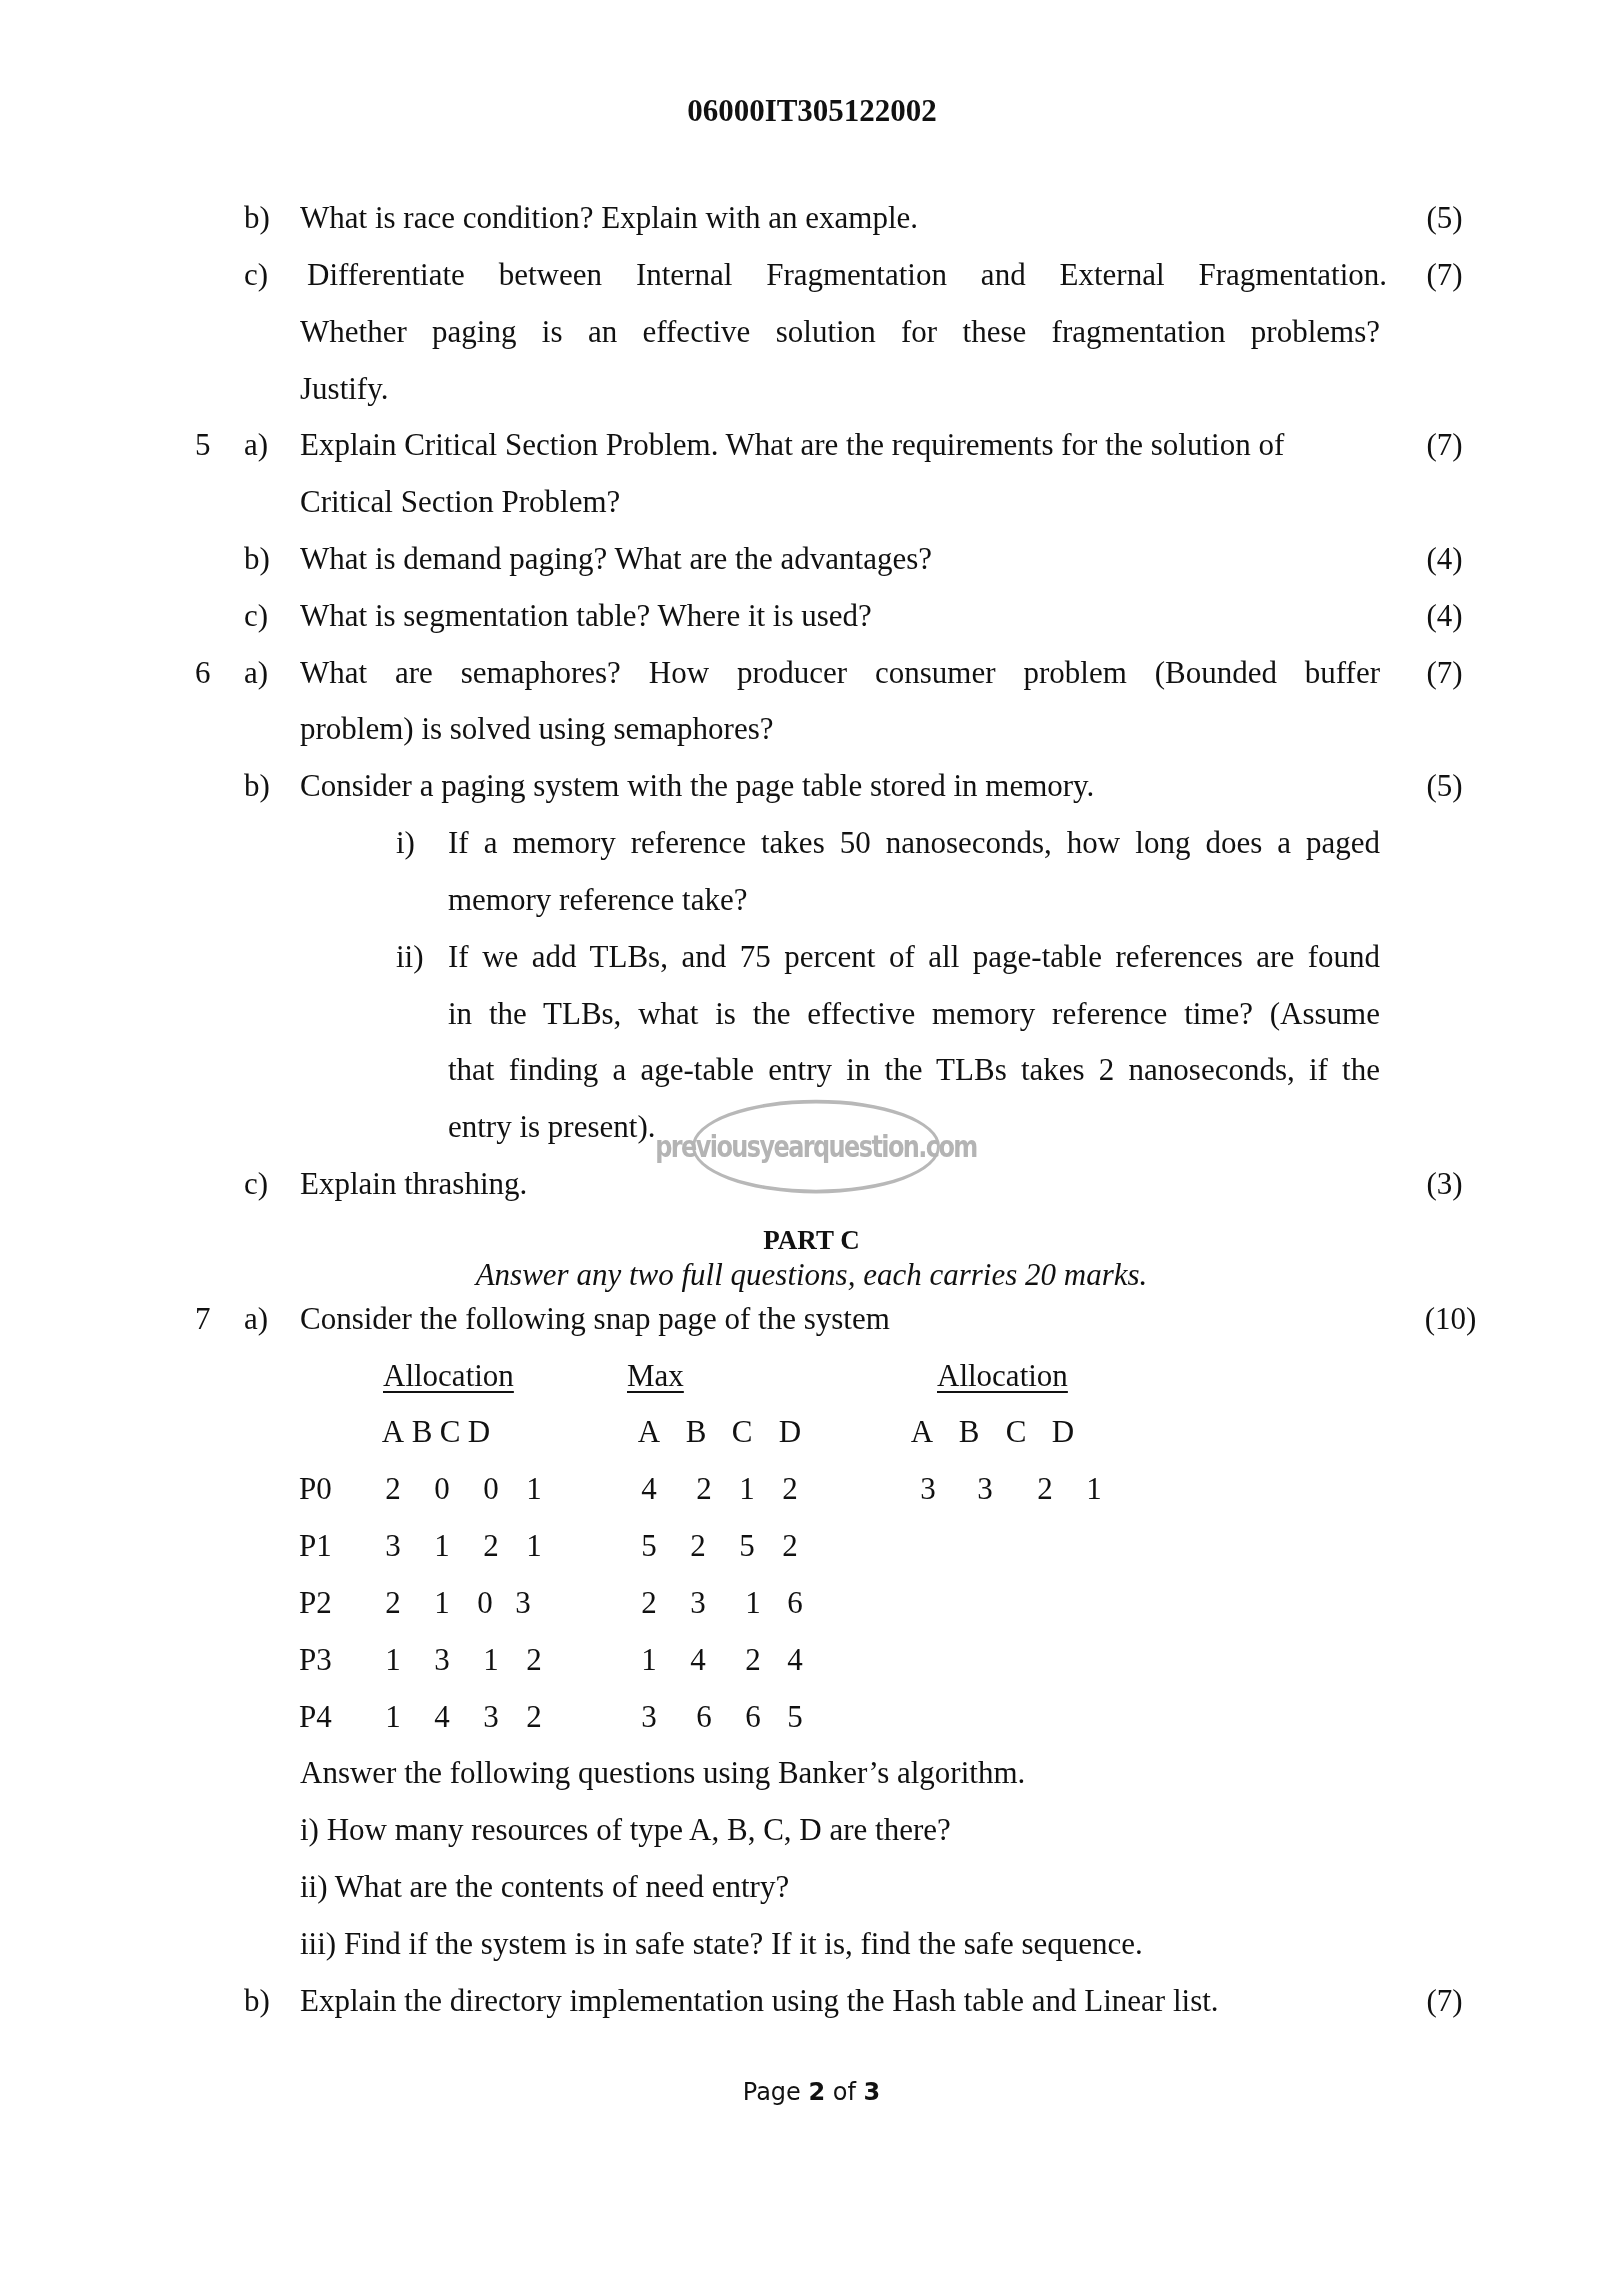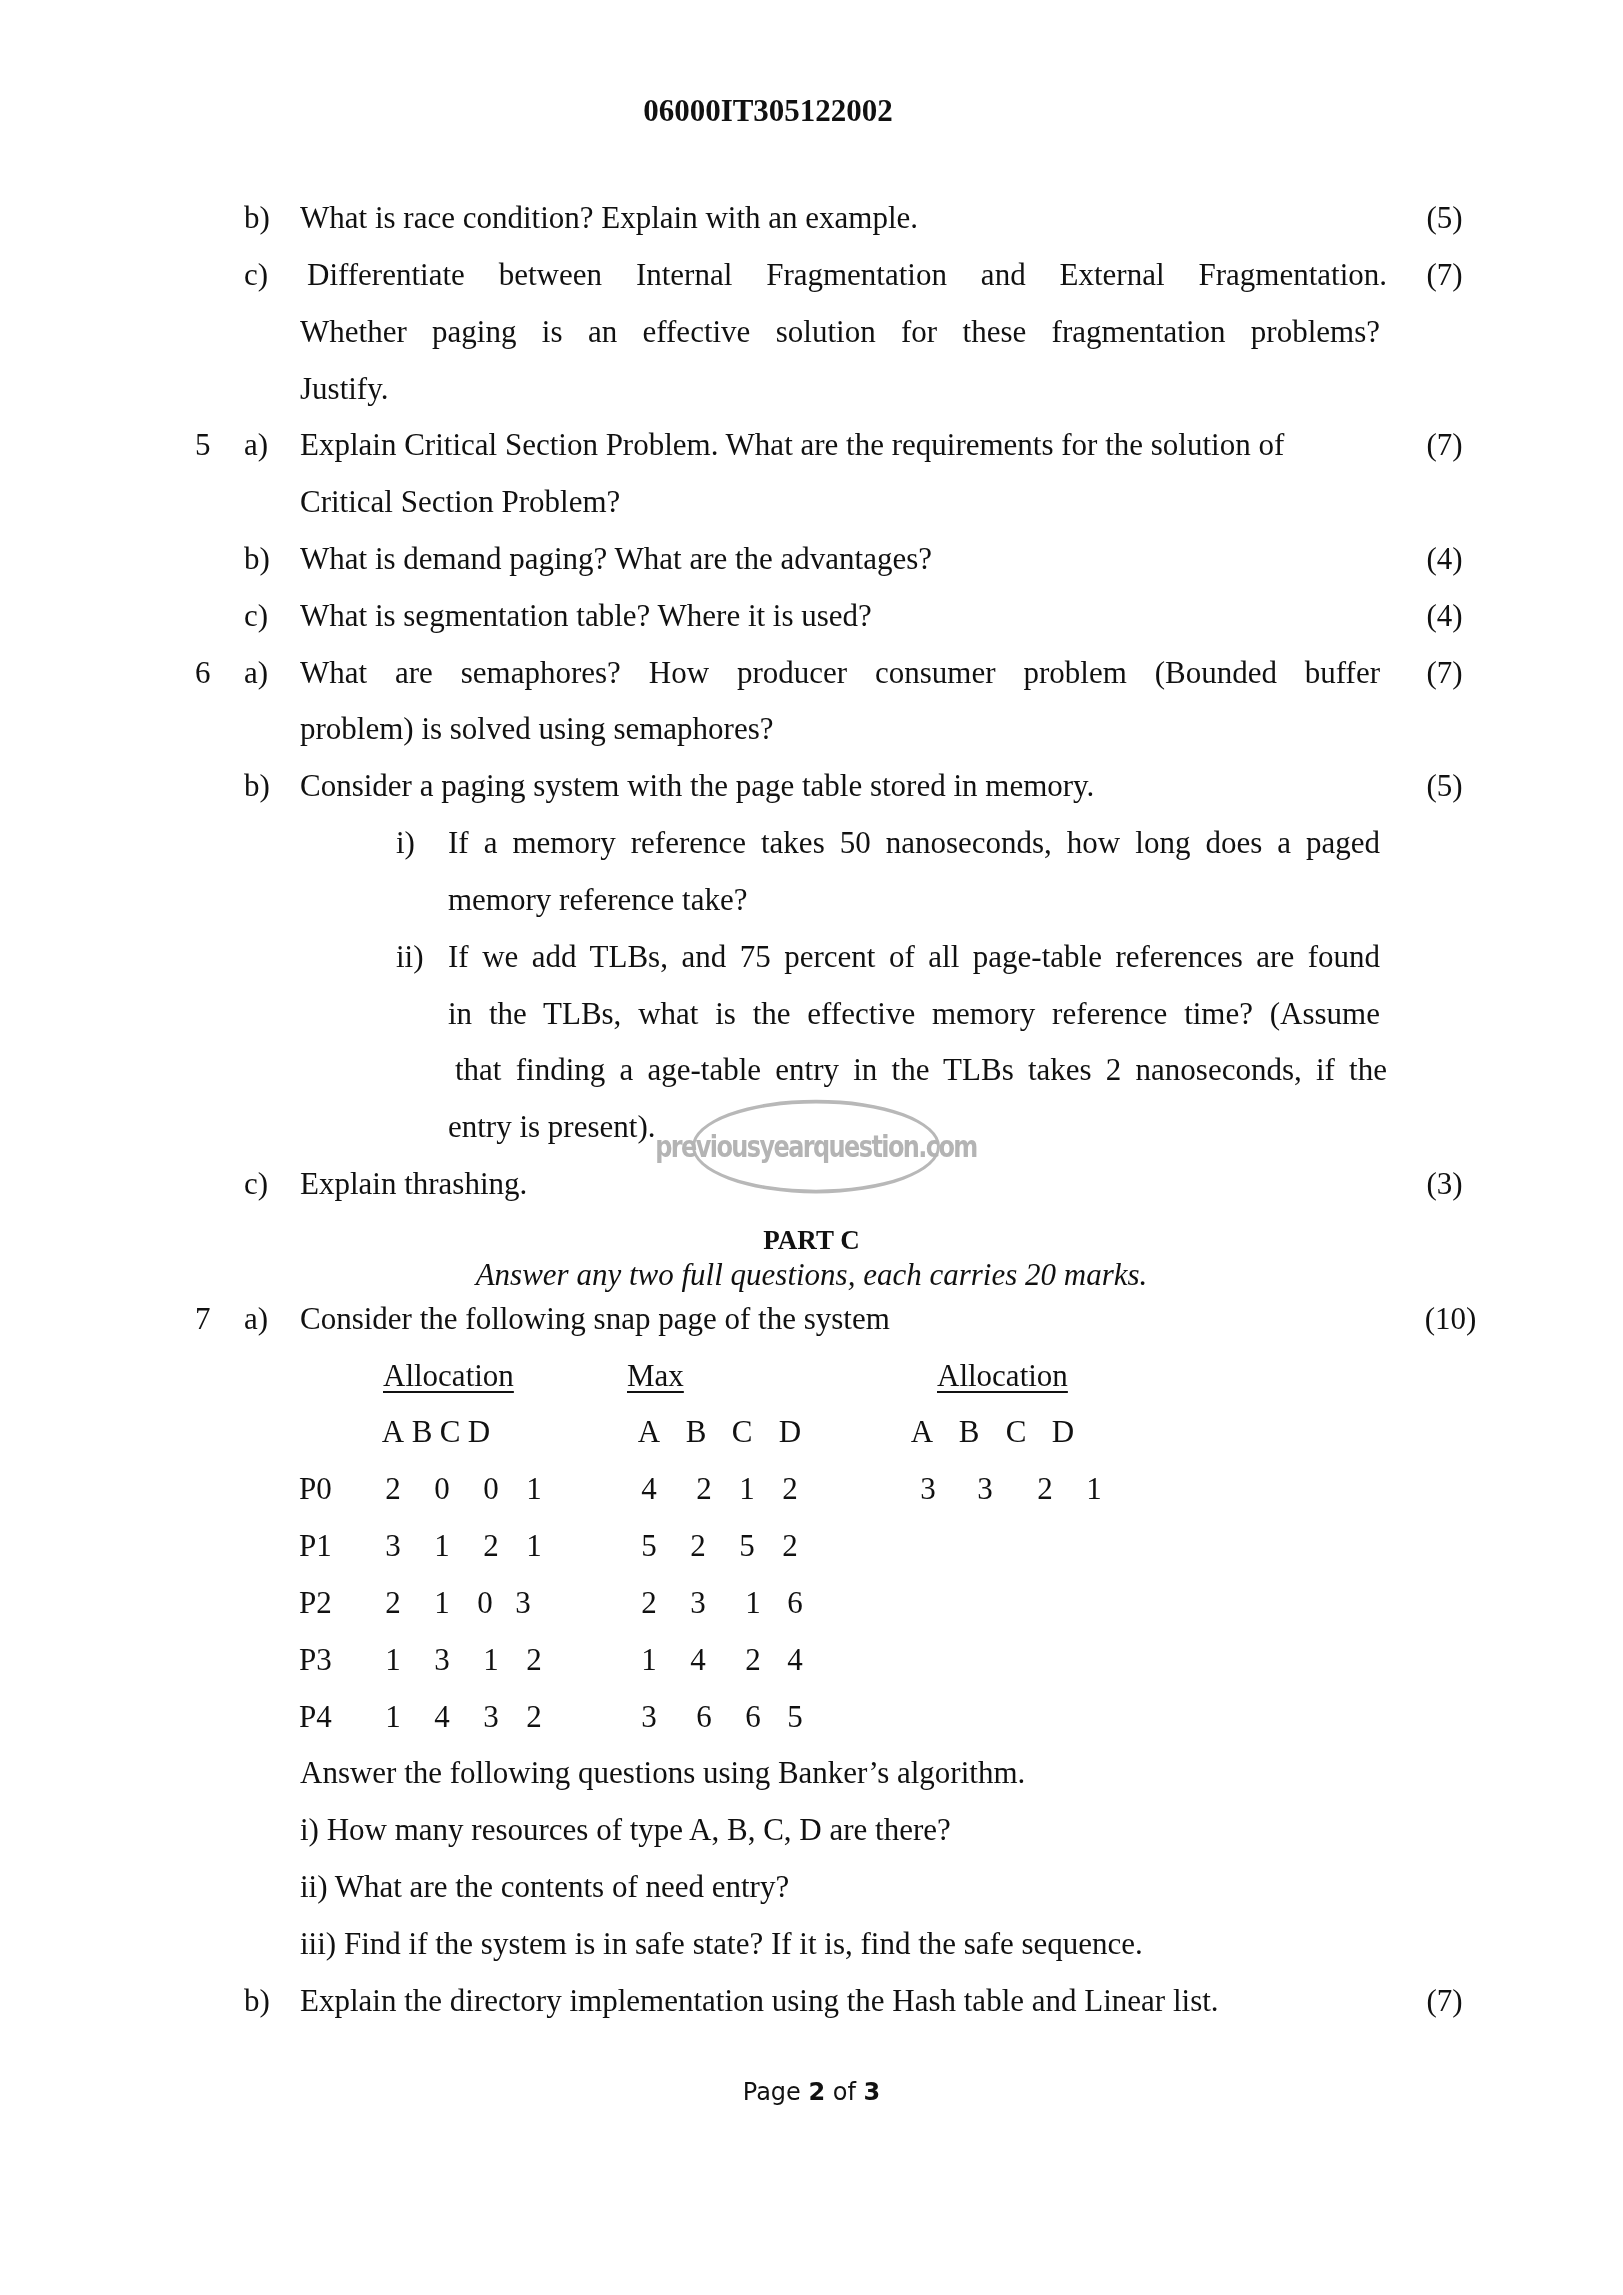--- a/index.html
+++ b/index.html
@@ -1,20 +1,20 @@
 <!DOCTYPE html>
 <html style="font-size:13px"><head>
 <meta charset="utf-8">
 <style>
   html, body { margin: 0; padding: 0; background: #ffffff; }
   body { width: 1623px; height: 2295px; position: relative; overflow: hidden;
          font-family: "Liberation Serif", "DejaVu Serif", serif; color: #111; }
   .abs { position: absolute; white-space: nowrap; }
   .t { font-size: 31px; line-height: 57px; }
-  .hdr { font-size: 31px; font-weight: bold; left: 0; width: 1536px; text-align: center; }
+  .hdr { font-size: 31px; font-weight: bold; left: 0; width: 1536px; text-align: center; padding-left: 44px; }
   .num { width: 32px; }
   .lbl { width: 49px; }
   .marks { left: 1408px; width: 73px; text-align: center; }
   .body-line { left: 300px; width: 1080px; }
   .just { text-align: justify; text-align-last: justify; }
   .sub-lbl { left: 396px; }
   .sub-text { left: 448px; width: 932px; }
   .center { left: 0; width: 1623px; text-align: center; }
   .bold { font-weight: bold; }
   .italic-bold { font-style: italic; font-weight: normal; }
@@ -82,21 +82,21 @@
   <div>
     <div class="abs t sub-lbl" style="top:814px;">i)</div>
     <div class="abs t sub-text just" style="top:814px;">If a memory reference takes 50 nanoseconds, how long does a paged</div>
     <div class="abs t sub-text" style="top:871px;">memory reference take?</div>
   </div>
 
   <div>
     <div class="abs t sub-lbl" style="top:928px;">ii)</div>
     <div class="abs t sub-text just" style="top:928px;">If we add TLBs, and 75 percent of all page-table references are found</div>
     <div class="abs t sub-text just" style="top:985px;">in the TLBs, what is the effective memory reference time? (Assume</div>
-    <div class="abs t sub-text just" style="top:1041px;margin-left:7px;">that finding a age-table entry in the TLBs takes 2 nanoseconds, if the</div>
+    <div class="abs t sub-text just" style="top:1041px;">that finding a age-table entry in the TLBs takes 2 nanoseconds, if the</div>
     <div class="abs t sub-text" style="top:1098px;">entry is present).</div>
   </div>
 </div>
 
 <div class="abs watermark">
   <span>previousyearquestion.com</span>
 </div>
 
 <div>
   <div class="abs t lbl" style="left:244px; top:1155px;">c)</div>

